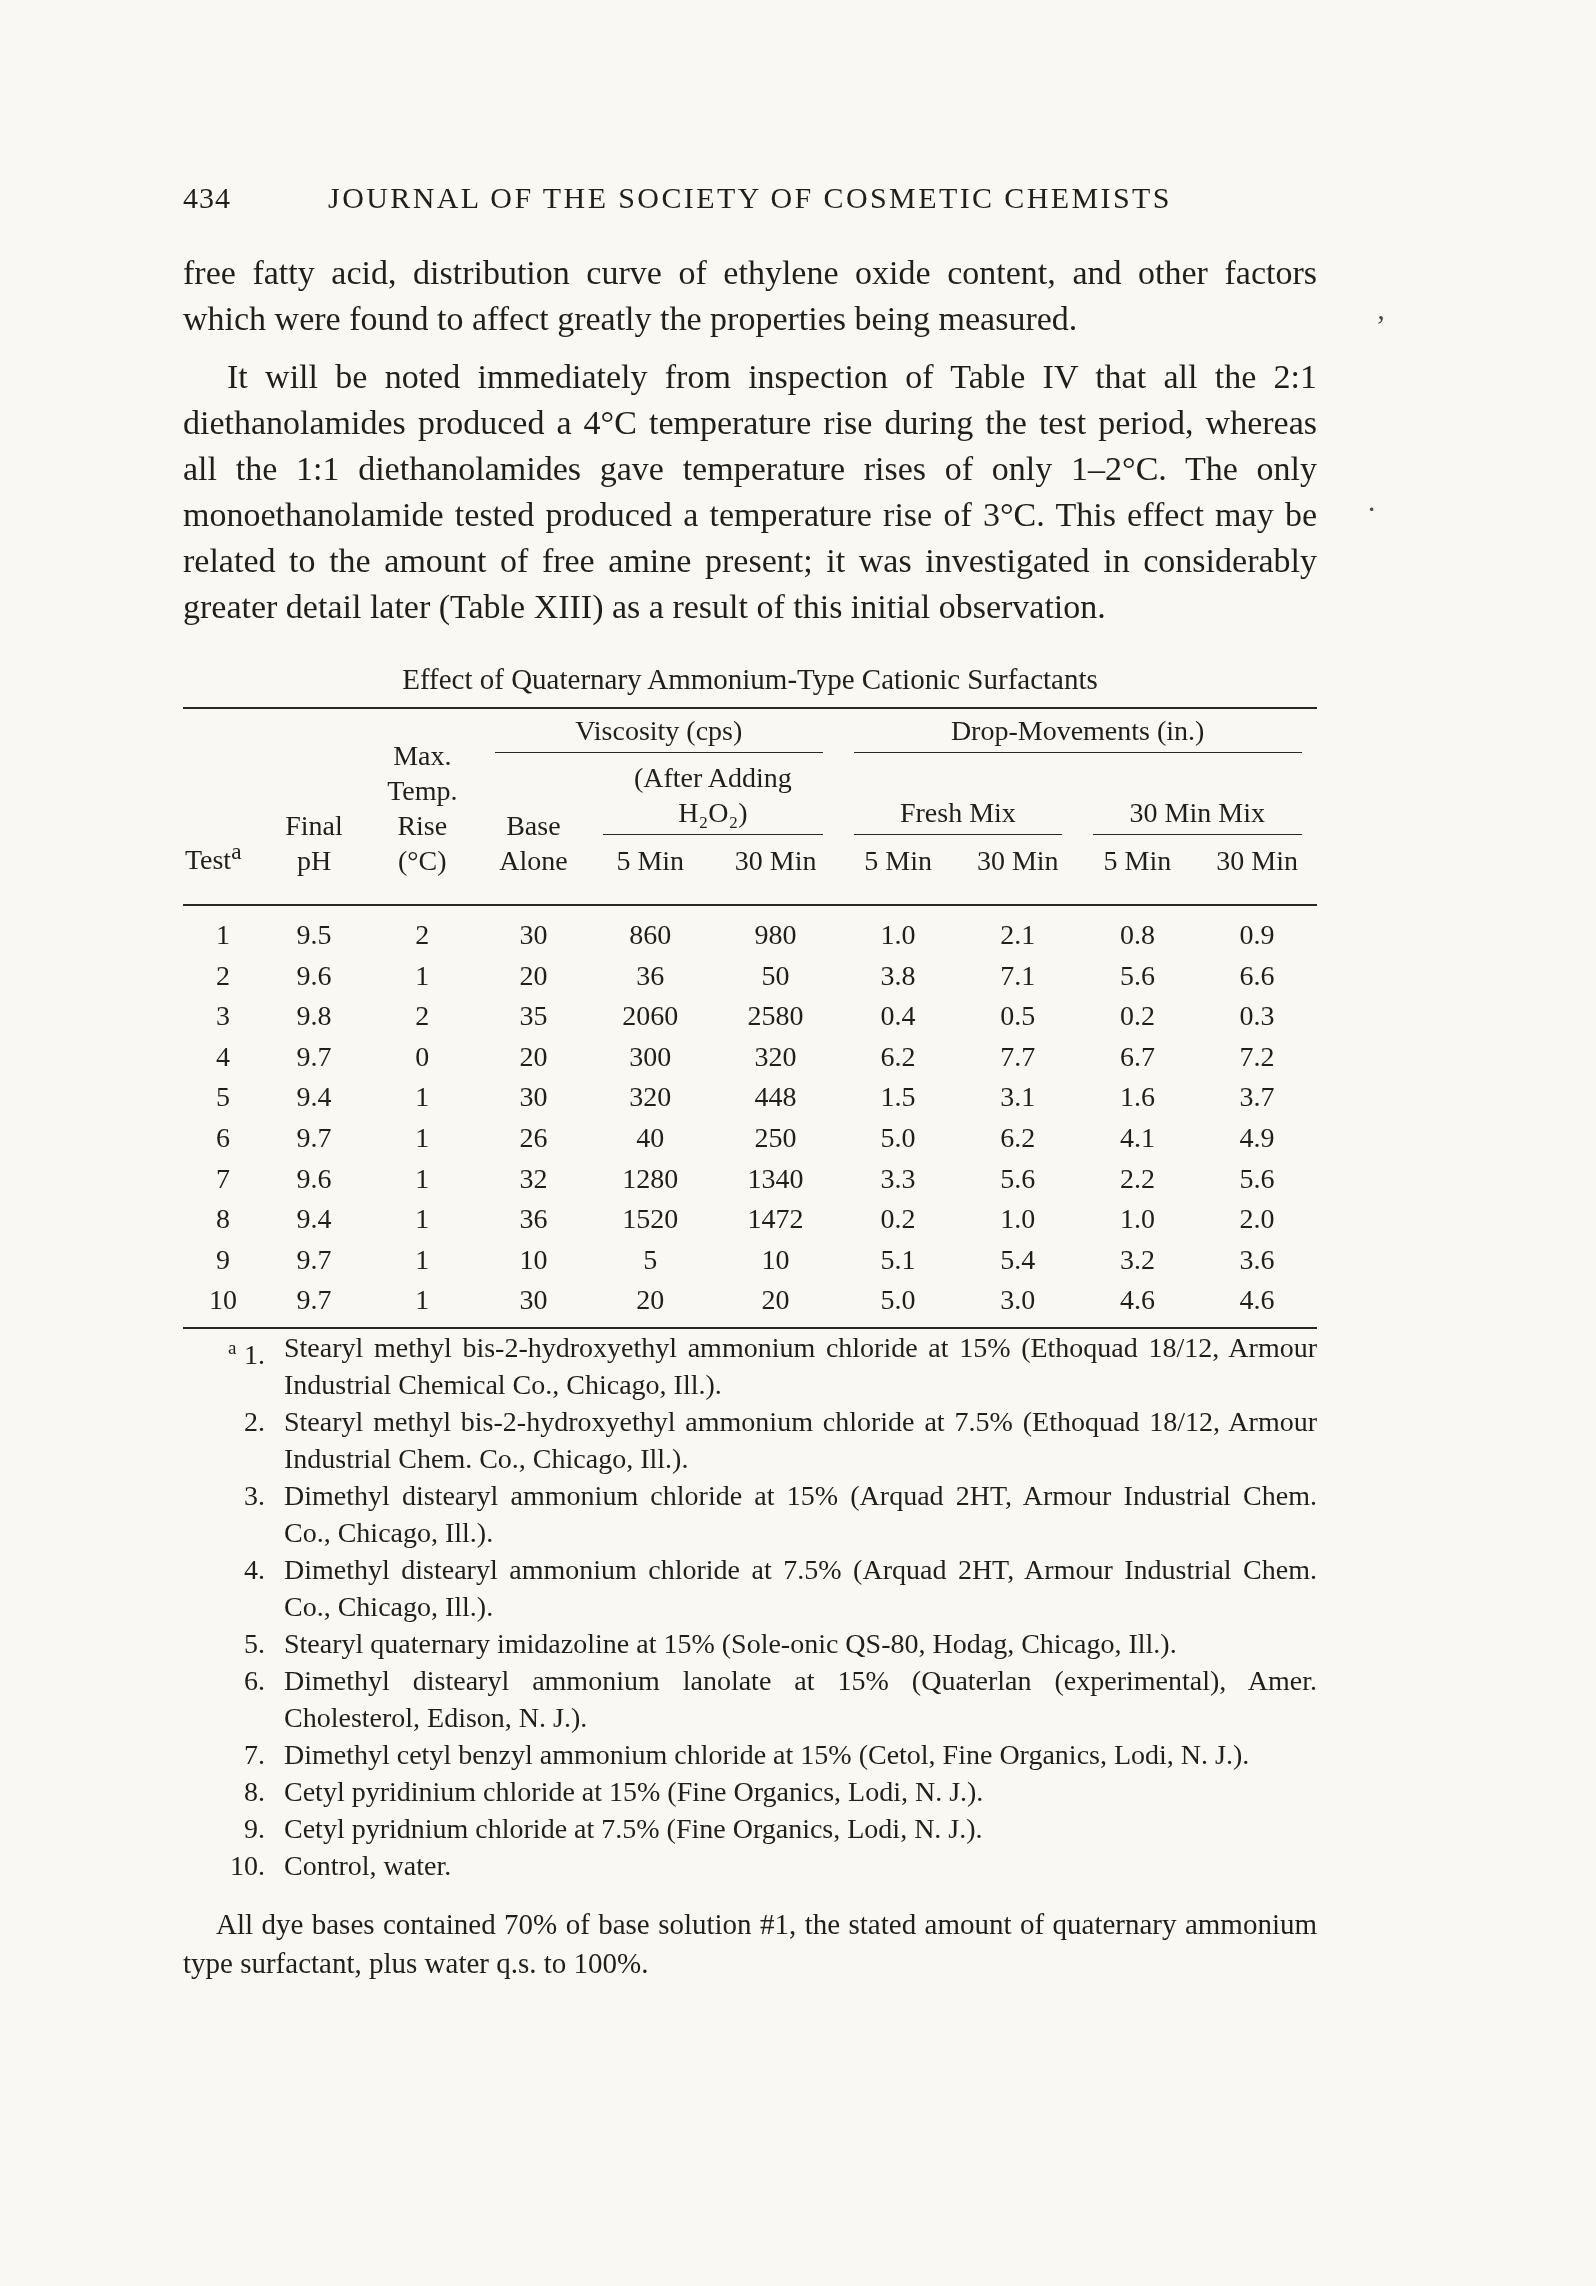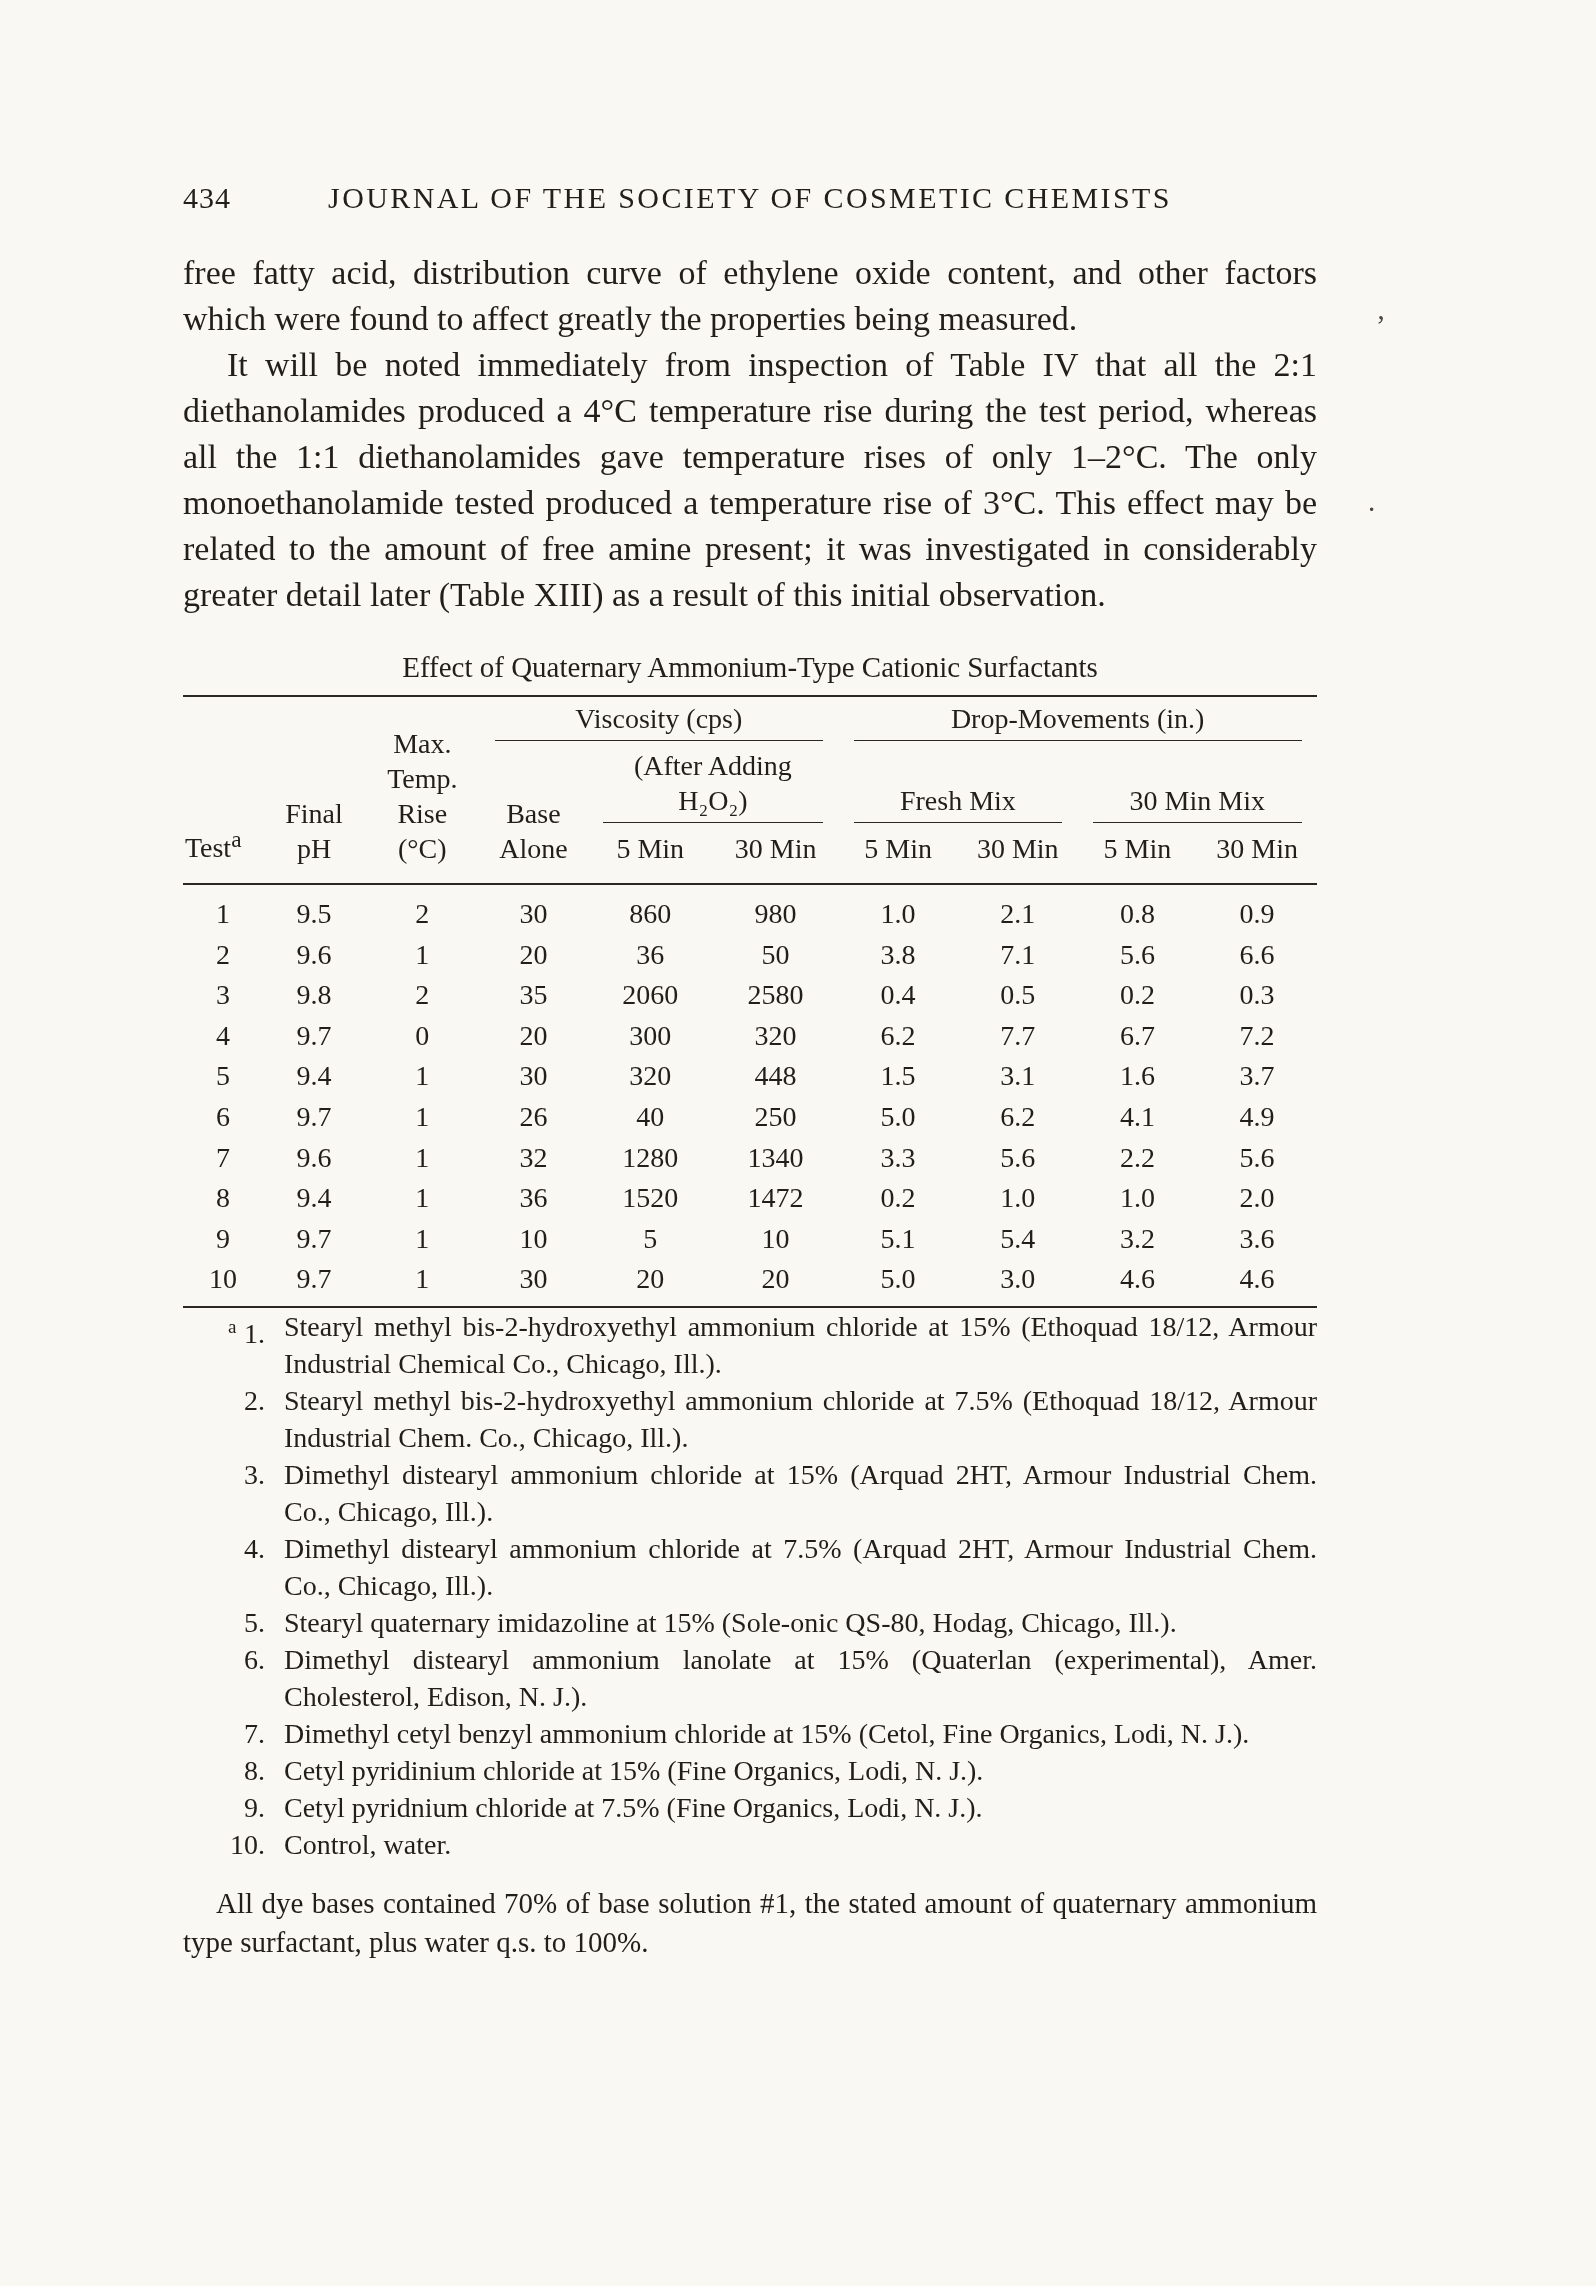--- a/index.html
+++ b/index.html
@@ -30,21 +30,21 @@
   .jtitle { flex: 1; text-align: center; letter-spacing: 2.4px; }
   .runhead-spacer { width: 125px; }
 
   
   p.bodytext {
     font-size: 34px;
     line-height: 46px;
     text-align: justify;
     margin: 0;
   }
-  p.indent { text-indent: 44px; }
+  p.indent { text-indent: 44px; margin-top: 12px; }
 
   
   .tablewrap { margin-top: 33px; }
   .tbl-title { text-align: center; font-size: 29px; margin-bottom: 9.6px; }
   .tbl-sub   { text-align: center; font-size: 29px; margin-bottom: 11px; }
 
   table.data {
     width: 100%;
     border-collapse: collapse;
     font-size: 28px;
@@ -58,21 +58,21 @@
     line-height: 35px;
     padding: 3.8px 1.9px 3.8px;
   }
   table.data th.test-h { text-align: left; padding-left: 1.9px; }
   .grpline {
     border-bottom: 1.9px solid #2b2823;
     padding-bottom: 3.8px;
     margin: 0 13.4px;
   }
   
-  table.data thead th.hb { border-bottom: 2.9px solid #2b2823; padding-bottom: 17px; }
+  table.data thead th.hb { border-bottom: 2.9px solid #2b2823; padding-bottom: 26px; }
 
   table.data tbody td {
     text-align: center;
     padding: 4.8px 1.9px;
     line-height: 31px;
   }
   table.data tbody tr:first-child td { padding-top: 13.4px; }
   table.data tbody tr:last-child td { border-bottom: 2.9px solid #2b2823; padding-bottom: 11.5px; }
 
   

